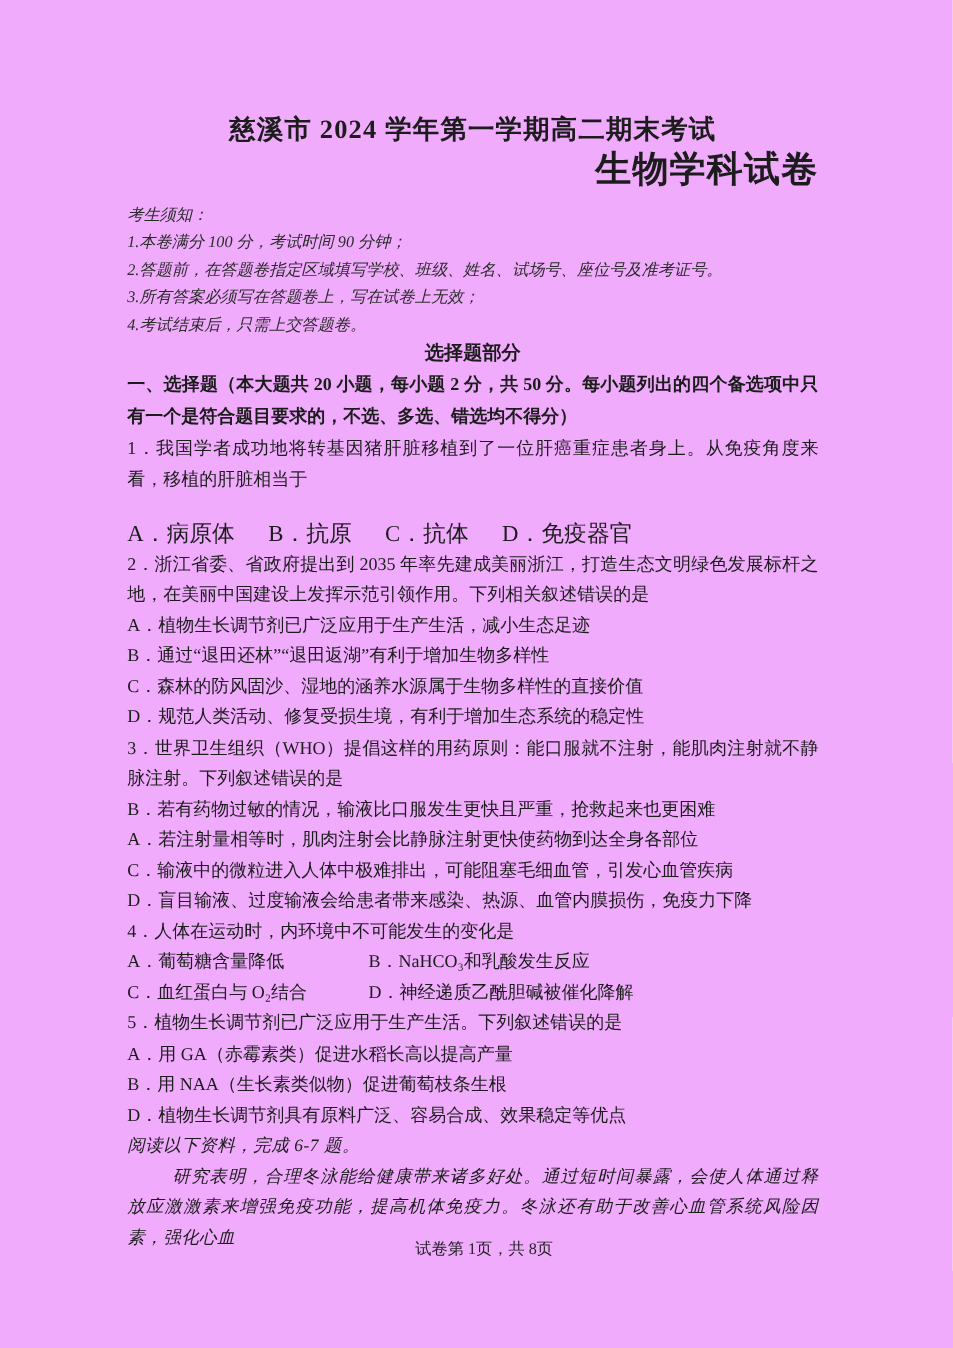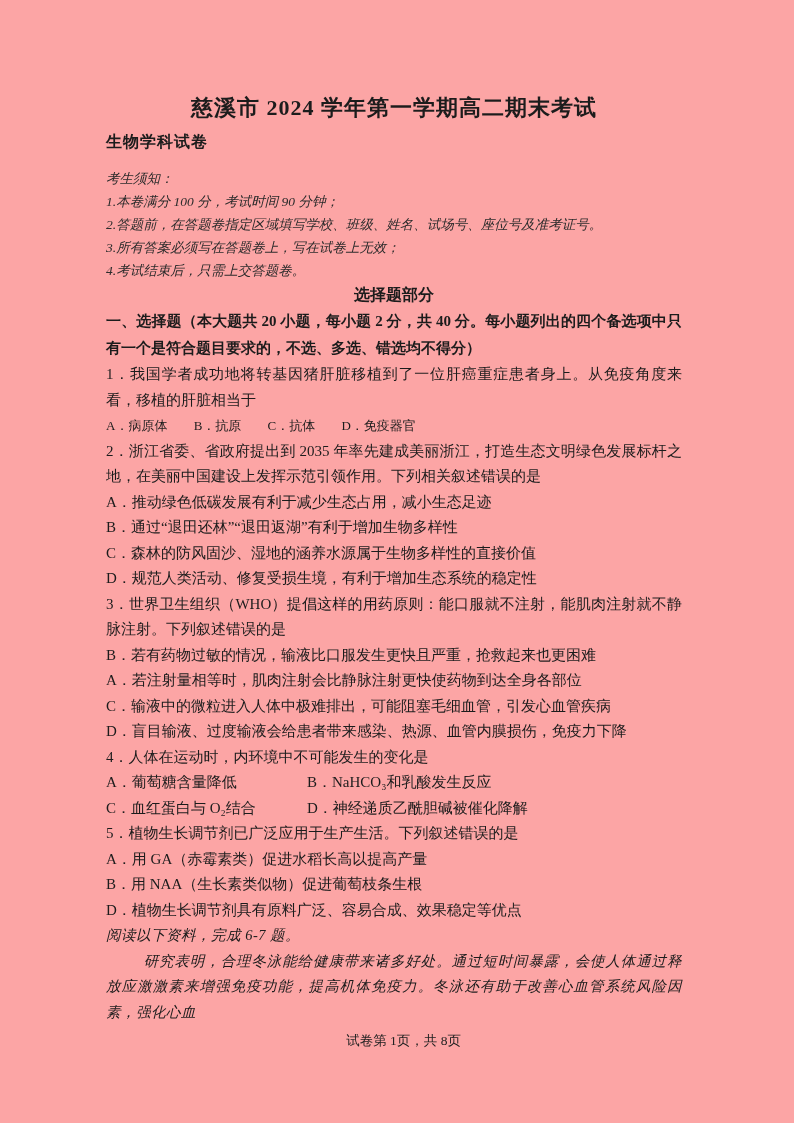--- a/index.html
+++ b/index.html
@@ -5,32 +5,32 @@
   * { margin: 0; padding: 0; box-sizing: border-box; }
   html, body { background: #ffffff; }
   body {
     width: 794px; height: 1123px;
     font-family: "Liberation Serif", "DejaVu Serif", serif;
     color: #1c1c1c;
   }
   .page {
     position: relative;
     width: 794px; height: 1123px;
-    background: #fca5a5;
+    background: #f0abfc;
     padding: 93px 112px 0 106px;
     overflow: hidden;
   }
   .title {
     font-size: 22px; line-height: 30px;
     text-align: center; font-weight: 700;
     letter-spacing: 1px;
   }
   .subtitle {
-    font-size: 16px; line-height: 38px;
-    text-align: left; font-weight: 700;
+    font-size: 30px; line-height: 38px;
+    text-align: right; font-weight: 700;
     letter-spacing: 1px;
   }
   .notice {
     margin-top: 6px;
     font-style: italic;
     font-size: 13.5px; line-height: 23px;
     color: #2b2b2b;
   }
   .notice-line { display: block; }
   .part-heading {
@@ -39,21 +39,21 @@
   }
   .intro {
     font-weight: 700; font-size: 15px;
     line-height: 27px; text-align: justify;
   }
   .q-text {
     font-size: 15px; line-height: 25.5px;
     text-align: justify;
   }
   .options-list .opt { display: block; font-size: 15px; line-height: 25.5px; }
-  .options-row { font-size: 13px; line-height: 25.5px; white-space: nowrap; }
+  .options-row { font-size: 19px; line-height: 25.5px; white-space: nowrap; margin-top: 20px; }
   .options-row .opt { display: inline-block; margin-right: 23px; }
   .options-row .opt:last-child { margin-right: 0; }
   .options-grid {
     display: grid; grid-template-columns: 201px 1fr;
     font-size: 15px; line-height: 25.5px;
   }
   .reading-lead {
     font-style: italic;
     font-size: 14.5px; line-height: 25.5px;
     letter-spacing: 0.5px;
@@ -80,36 +80,36 @@
   <div class="notice">
     <span class="notice-line">考生须知：</span>
     <span class="notice-line">1.本卷满分 100 分，考试时间 90 分钟；</span>
     <span class="notice-line">2.答题前，在答题卷指定区域填写学校、班级、姓名、试场号、座位号及准考证号。</span>
     <span class="notice-line">3.所有答案必须写在答题卷上，写在试卷上无效；</span>
     <span class="notice-line">4.考试结束后，只需上交答题卷。</span>
   </div>
 
   <div class="part-heading">选择题部分</div>
 
-  <div class="intro">一、选择题（本大题共 20 小题，每小题 2 分，共 40 分。每小题列出的四个备选项中只有一个是符合题目要求的，不选、多选、错选均不得分）</div>
+  <div class="intro">一、选择题（本大题共 20 小题，每小题 2 分，共 50 分。每小题列出的四个备选项中只有一个是符合题目要求的，不选、多选、错选均不得分）</div>
 
   <div class="question">
     <div class="q-text">1．我国学者成功地将转基因猪肝脏移植到了一位肝癌重症患者身上。从免疫角度来看，移植的肝脏相当于</div>
     <div class="options-row">
       <span class="opt">A．病原体</span>
       <span class="opt">B．抗原</span>
       <span class="opt">C．抗体</span>
       <span class="opt">D．免疫器官</span>
     </div>
   </div>
 
   <div class="question">
     <div class="q-text">2．浙江省委、省政府提出到 2035 年率先建成美丽浙江，打造生态文明绿色发展标杆之地，在美丽中国建设上发挥示范引领作用。下列相关叙述错误的是</div>
     <div class="options-list">
-      <span class="opt">A．推动绿色低碳发展有利于减少生态占用，减小生态足迹</span>
+      <span class="opt">A．植物生长调节剂已广泛应用于生产生活，减小生态足迹</span>
       <span class="opt">B．通过“退田还林”“退田返湖”有利于增加生物多样性</span>
       <span class="opt">C．森林的防风固沙、湿地的涵养水源属于生物多样性的直接价值</span>
       <span class="opt">D．规范人类活动、修复受损生境，有利于增加生态系统的稳定性</span>
     </div>
   </div>
 
   <div class="question">
     <div class="q-text">3．世界卫生组织（WHO）提倡这样的用药原则：能口服就不注射，能肌肉注射就不静脉注射。下列叙述错误的是</div>
     <div class="options-list">
       <span class="opt">B．若有药物过敏的情况，输液比口服发生更快且严重，抢救起来也更困难</span>

